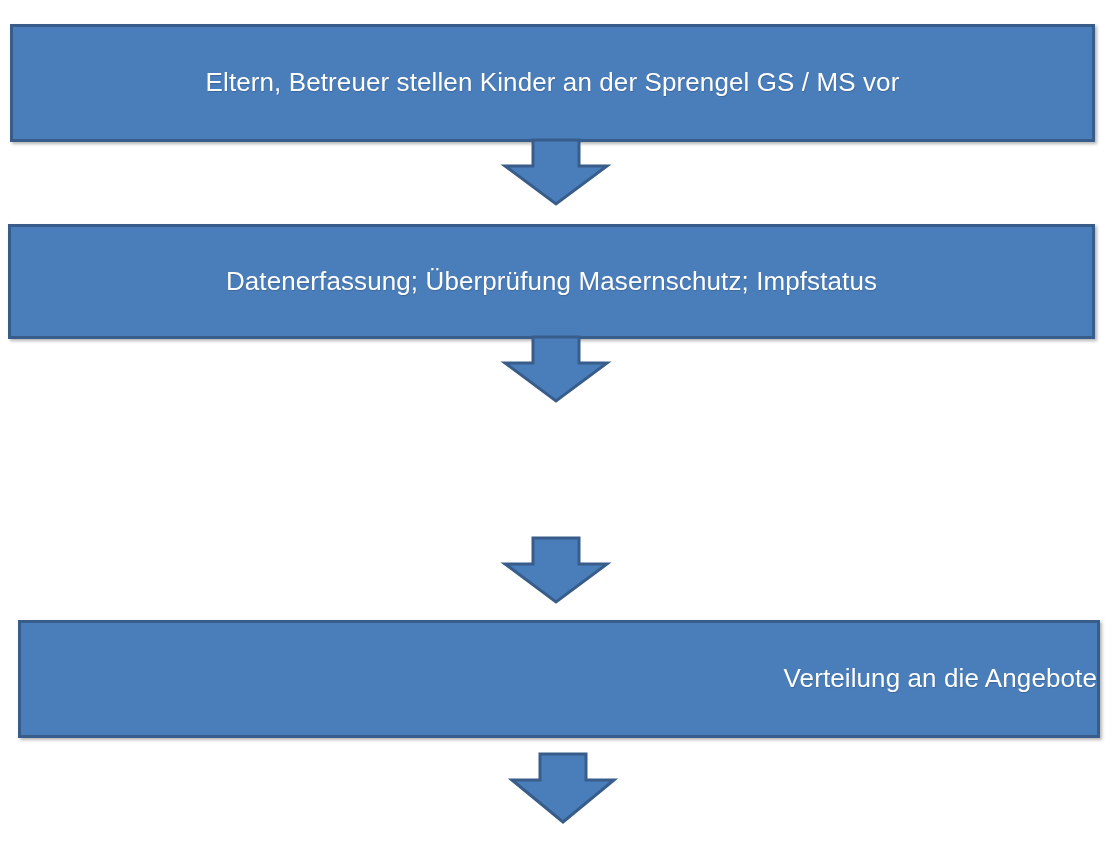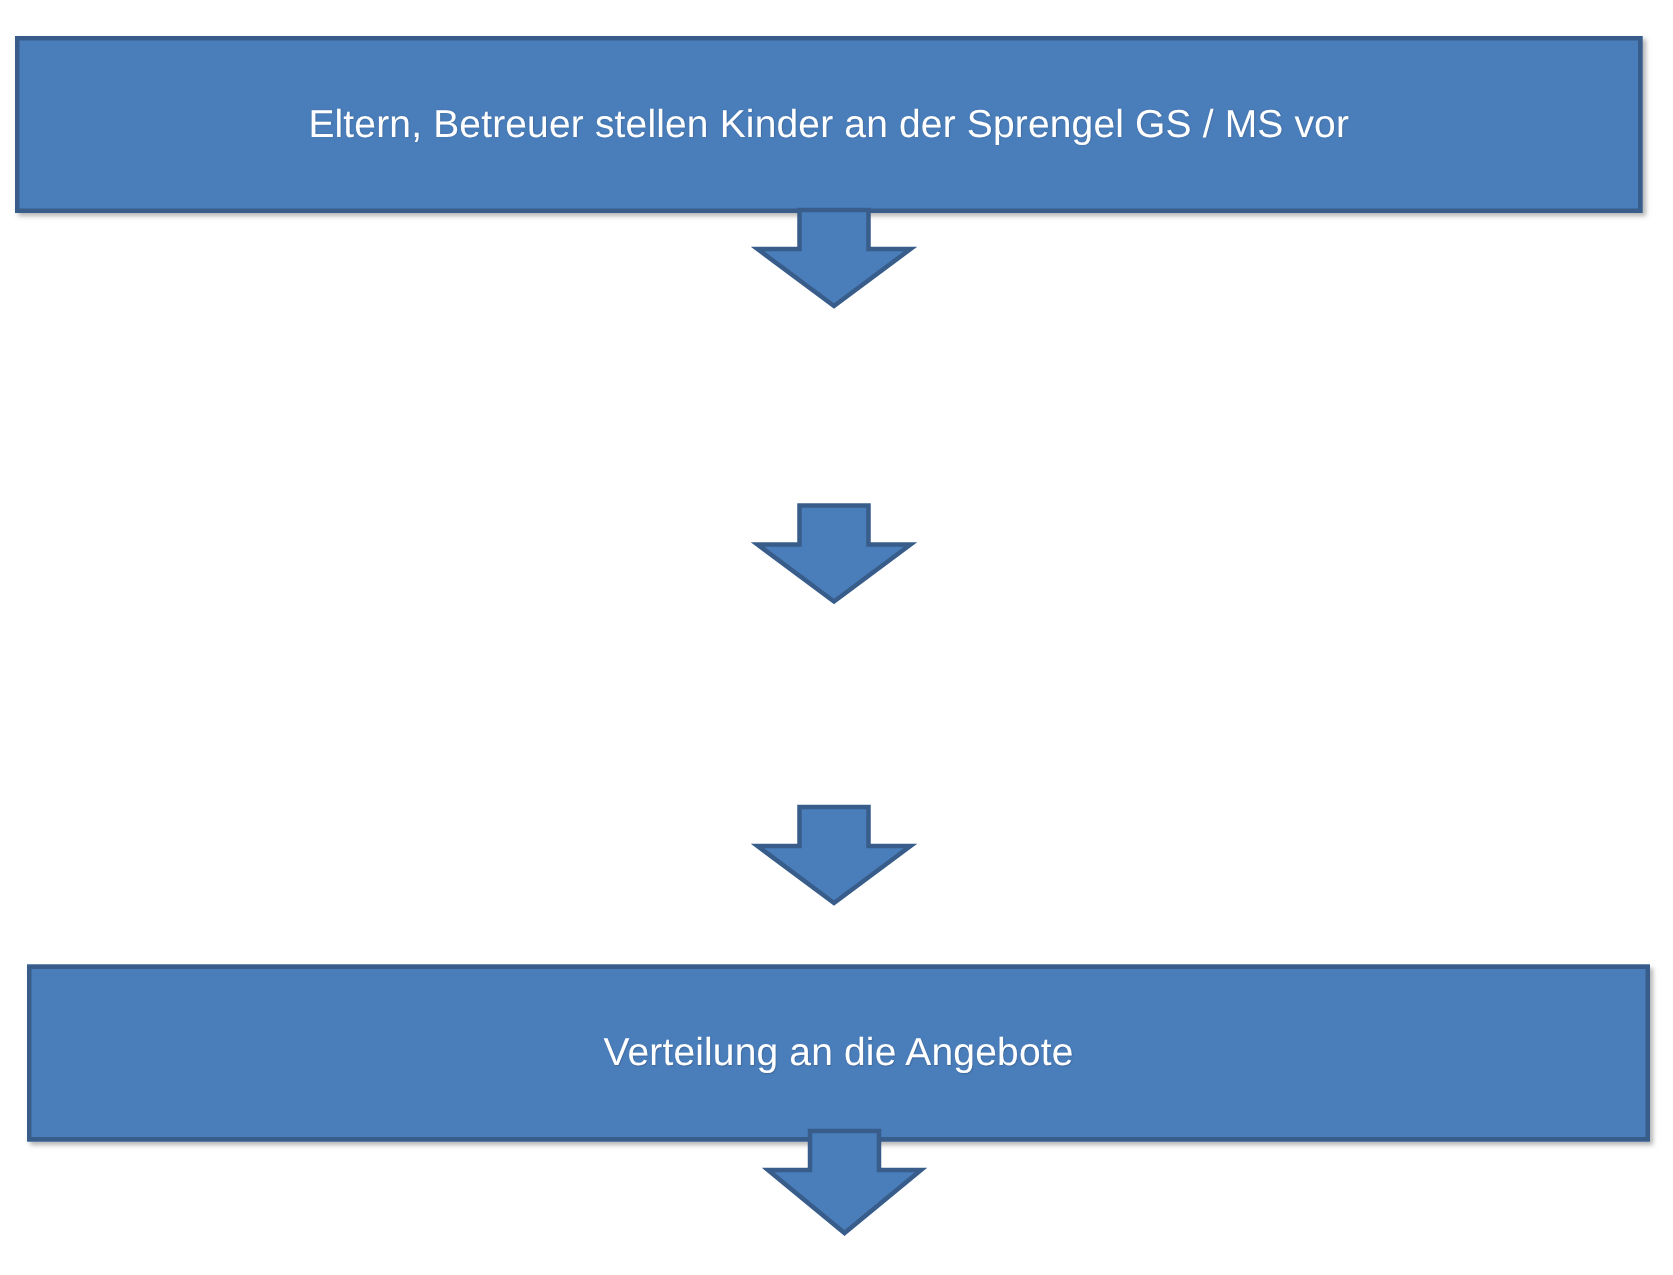--- a/index.html
+++ b/index.html
@@ -62,35 +62,38 @@
   <div class="node" style="left:10px; top:24px; width:1085px; height:118px;">
     <span class="node-label">Eltern, Betreuer stellen Kinder an der Sprengel GS / MS vor</span>
   </div>
 
   <div class="arrow" style="left:503px; top:140px; width:106px; height:66px;">
     <svg width="106" height="66" viewBox="0 0 106 66" xmlns="http://www.w3.org/2000/svg">
       <polygon points="30,0 76,0 76,26 104,26 53,64 2,26 30,26" fill="#4a7ebb" stroke="#385d8a" stroke-width="3" stroke-linejoin="miter"></polygon>
     </svg>
   </div>
 
+  <div class="node" style="left:8px; top:224px; width:1087px; height:115px;">
+    <span class="node-label">Datenerfassung; Überprüfung Masernschutz; Impfstatus</span>
+  </div>
 
   <div class="arrow" style="left:503px; top:337px; width:106px; height:66px;">
     <svg width="106" height="66" viewBox="0 0 106 66" xmlns="http://www.w3.org/2000/svg">
       <polygon points="30,0 76,0 76,26 104,26 53,64 2,26 30,26" fill="#4a7ebb" stroke="#385d8a" stroke-width="3" stroke-linejoin="miter"></polygon>
     </svg>
   </div>
 
 
   <div class="arrow" style="left:503px; top:538px; width:106px; height:66px;">
     <svg width="106" height="66" viewBox="0 0 106 66" xmlns="http://www.w3.org/2000/svg">
       <polygon points="30,0 76,0 76,26 104,26 53,64 2,26 30,26" fill="#4a7ebb" stroke="#385d8a" stroke-width="3" stroke-linejoin="miter"></polygon>
     </svg>
   </div>
 
-  <div class="node" style="left:18px; top:643px; width:1082px; height:118px;">
+  <div class="node" style="left:18px; top:620px; width:1082px; height:118px;justify-content:flex-end;">
     <span class="node-label">Verteilung an die Angebote</span>
   </div>
 
   <div class="arrow" style="left:510px; top:754px; width:106px; height:70px;">
     <svg width="106" height="70" viewBox="0 0 106 70" xmlns="http://www.w3.org/2000/svg">
       <polygon points="30,0 76,0 76,26 104,26 53,68 2,26 30,26" fill="#4a7ebb" stroke="#385d8a" stroke-width="3" stroke-linejoin="miter"></polygon>
     </svg>
   </div>
 
 </div>

